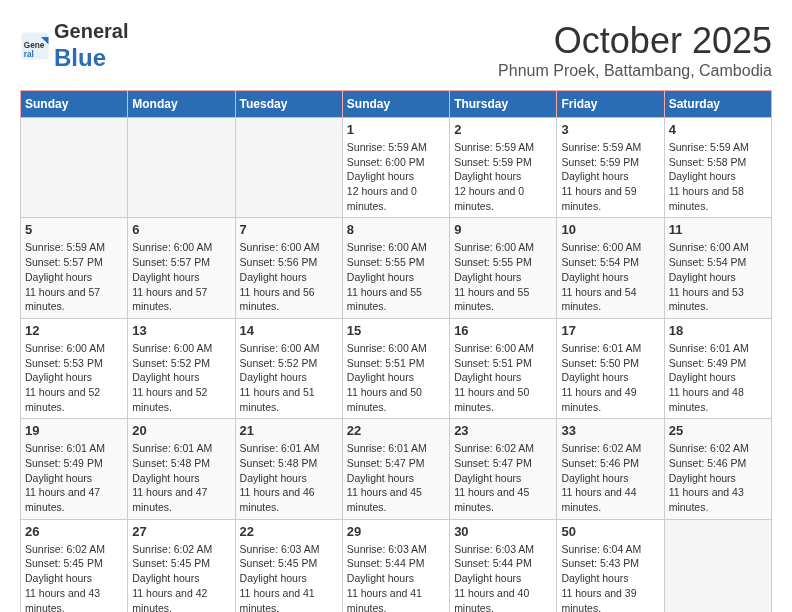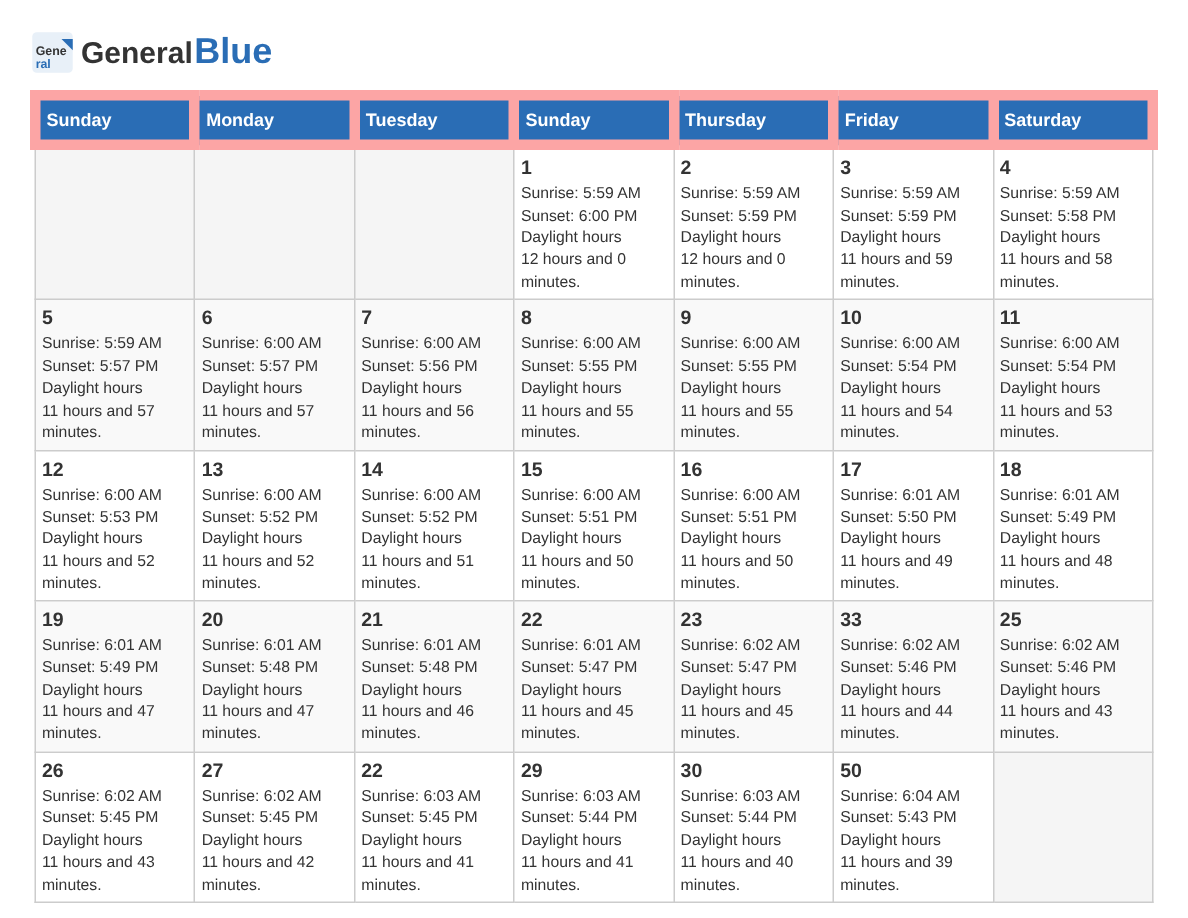--- a/index.html
+++ b/index.html
@@ -42,21 +42,21 @@
       width: 100%;
       border-collapse: collapse;
       font-size: 11px;
     }
     .calendar th {
       background-color: #2a6db5;
       color: #fff;
       padding: 6px 4px;
       text-align: left;
       font-size: 12px;
-      border: 7px solid #fca5a5;
+      border: 1px solid #fca5a5;
     }
     .calendar td {
       border: 1px solid #ccc;
       vertical-align: top;
       padding: 4px;
       width: calc(100% / 7);
       height: 90px;
       background: #fff;
     }
     .calendar tr:nth-child(even) td {
@@ -85,27 +85,29 @@
 
 <div class="header-section">
   <div class="logo">
     <svg class="logo-icon" viewBox="0 0 40 40">
       <rect x="2" y="2" width="36" height="36" rx="4" fill="#e8f0f8"></rect>
       <text x="5" y="22" font-size="11" font-weight="bold" fill="#333">Gene</text>
       <text x="5" y="34" font-size="11" font-weight="bold" fill="#2a6db5">ral</text>
       <polygon points="28,8 38,8 38,18" fill="#2a6db5"></polygon>
     </svg>
     <div>
-      <div style="display:flex; align-items:baseline; gap:1px;">
+      <div style="display:flex; align-items:baseline; gap:1px;flex-direction:column;">
         <span style="font-size:20px; font-weight:bold; color:#333;">General</span>
           <span style="font-size:24px; font-weight:bold; color:#2a6db5;">Blue</span>
       </div>
     </div>
   </div>
   <div class="title-section">
+    <div class="month-title">October 2025</div>
+    <div class="location-title">Phnum Proek, Battambang, Cambodia</div>
   </div>
 </div>
 
 <table class="calendar">
   <thead>
     <tr>
     <th>Sunday</th>
         <th>Monday</th>
         <th>Tuesday</th>
         <th>Sunday</th>

